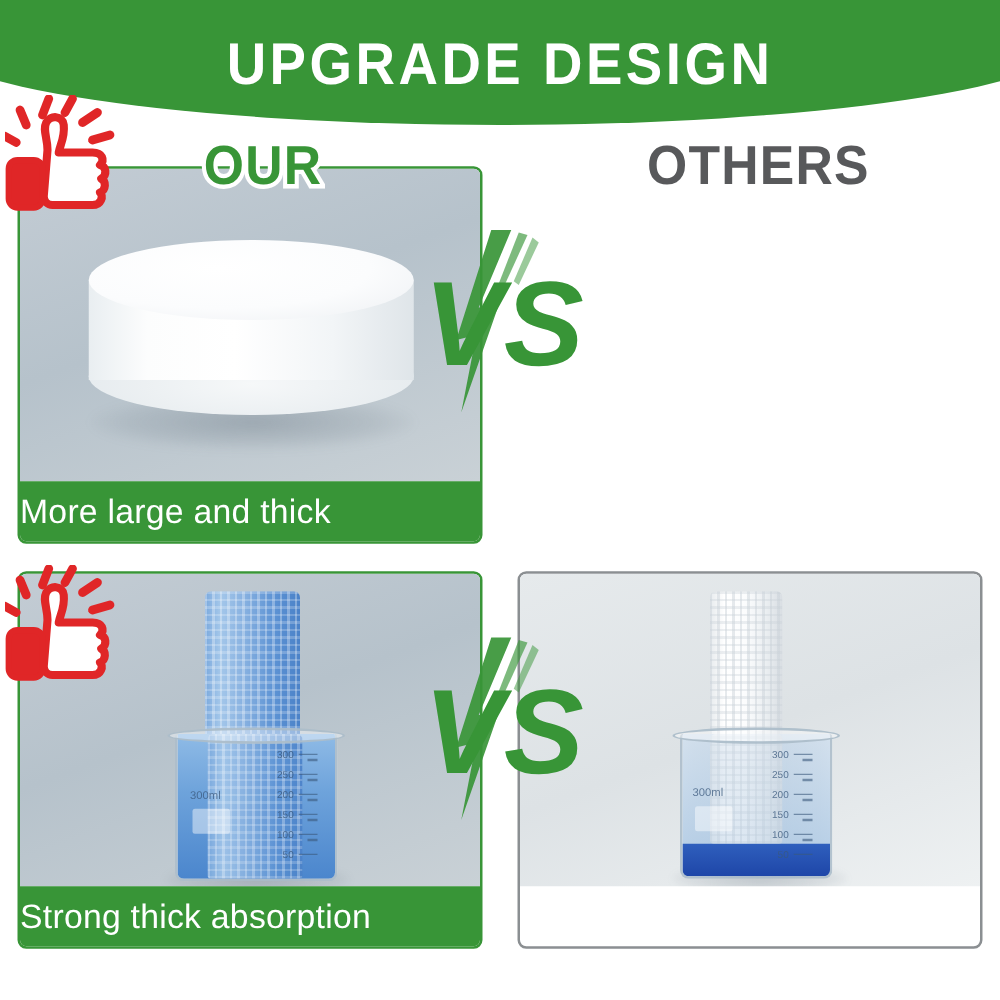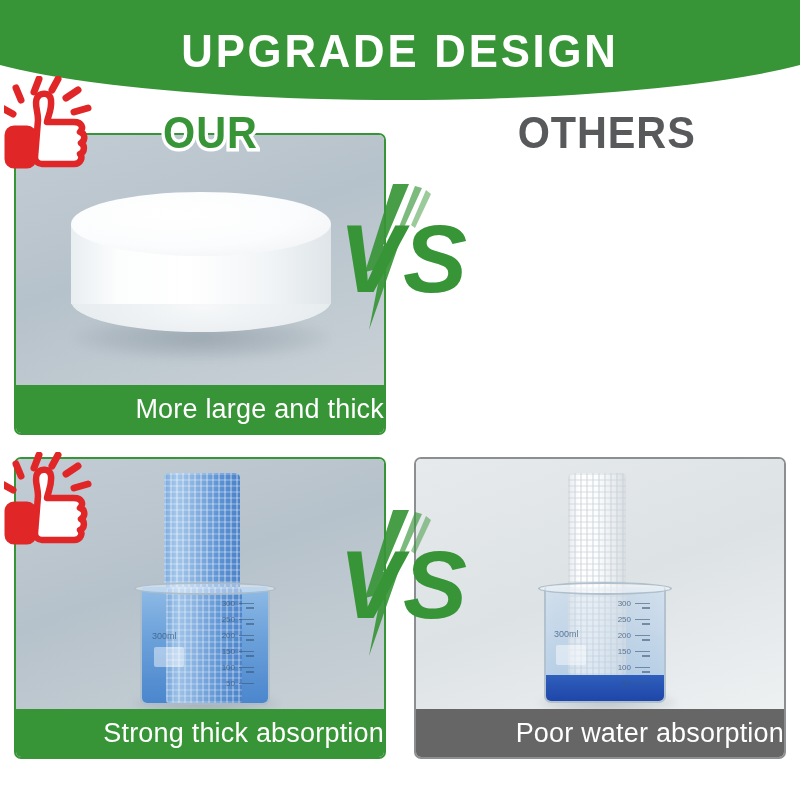--- a/index.html
+++ b/index.html
@@ -74,21 +74,21 @@
   .panel.bad .panel-stage {
     background: linear-gradient(160deg, #e6eaec 0%, #dde2e5 50%, #eef1f2 100%);
   }
   .caption {
     position: absolute;
     left: 0;
     right: 0;
     bottom: 0;
     height: 48px;
     line-height: 48px;
-    text-align: right;
+    text-align: left;
     color: #ffffff;
     font-size: 27px;
     letter-spacing: 0.2px;
     white-space: nowrap;
   }
   .caption.green { background: #389537; }
   .caption.gray  { background: #666666; }
 
   
   #panel-tl { left: 14px;  top: 133px; width: 372px; height: 302px; }
@@ -405,21 +405,20 @@
                 <span class="tick"></span>
               </div>
             <div class="grad-row minor" style="top:72px;">
                 <span class="tick"></span>
               </div>
           </div>
         </div>
         <div class="beaker-rim" style="left:10px; top:113px; width:130px;"></div>
       </div>
     </div>
-    <div class="caption gray">Poor water absorption</div>
   </div>
 
   <div class="side-label" id="label-our">OUR</div>
   <div class="side-label" id="label-others">OTHERS</div>
 
   <svg class="vs-badge" id="vs-top" viewBox="0 0 150 150">
     <g>
       <polygon points="68,2 84,2 58,64 74,62 44,148 56,86 40,90" fill="#389537" opacity="0.92"></polygon>
       <polygon points="90,4 97,6 76,52 72,50" fill="#389537" opacity="0.65"></polygon>
       <polygon points="101,8 106,12 90,46 86,43" fill="#389537" opacity="0.5"></polygon>

